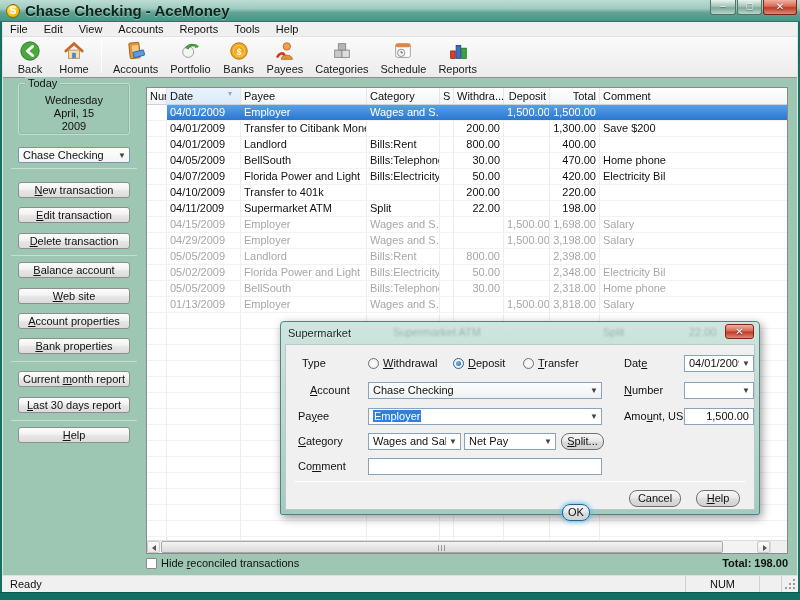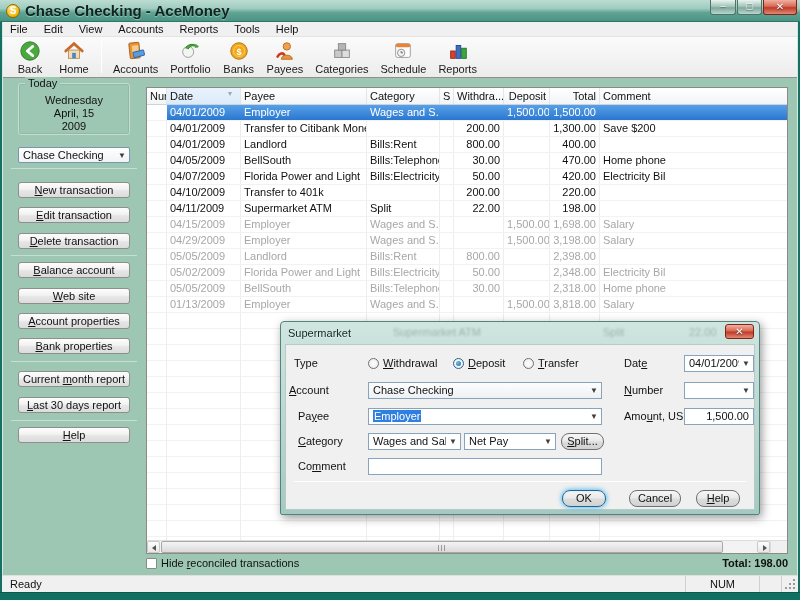--- a/index.html
+++ b/index.html
@@ -456,42 +456,42 @@
   <div class="dialog">
     <div class="dlg-title">
       <span class="dtext">Supermarket</span>
       <span class="ghost" style="left:112px">Supermarket ATM</span>
       <span class="ghost" style="left:322px">Split</span>
       <span class="ghost" style="left:408px">22.00</span>
       <span class="dlg-close">✕</span>
     </div>
     <div class="dlg-body">
 
-      <div class="f dlabel" style="left:8px;top:10px">Type</div>
+      <div class="f dlabel" style="left:16px;top:10px">Type</div>
       <div class="f radio-row" style="left:82px;top:10px;width:250px">
         <span class="radio" style="width:85px">
           <span class="rcirc"></span>
           <span class="dlabel"><u>W</u>ithdrawal</span>
         </span>
         <span class="radio selected" style="width:70px">
           <span class="rcirc"></span>
           <span class="dlabel"><u>D</u>eposit</span>
         </span>
         <span class="radio">
           <span class="rcirc"></span>
           <span class="dlabel"><u>T</u>ransfer</span>
         </span>
       </div>
       <div class="f dlabel" style="left:338px;top:10px">Dat<u>e</u></div>
       <div class="f combo" style="left:398px;top:10px;width:70px">
         <span class="cval">04/01/2009</span>
           <span class="arrow">▼</span>
       </div>
 
-      <div class="f dlabel" style="left:3px;top:37px"><u>A</u>ccount</div>
+      <div class="f dlabel" style="left:24px;top:37px"><u>A</u>ccount</div>
       <div class="f combo" style="left:82px;top:37px;width:234px;background:linear-gradient(#fdfdfd,#eef1f4)">
         <span class="cval">Chase Checking</span>
           <span class="arrow">▼</span>
       </div>
       <div class="f dlabel" style="left:338px;top:37px"><u>N</u>umber</div>
       <div class="f combo" style="left:398px;top:37px;width:70px">
         <span class="cval"></span>
           <span class="arrow">▼</span>
       </div>
 
@@ -512,19 +512,19 @@
         <span class="cval">Net Pay</span>
           <span class="arrow">▼</span>
       </div>
       <div class="f dbtn" style="left:275px;top:88px;width:43px"><u>S</u>plit...</div>
 
       <div class="f dlabel" style="left:12px;top:113px">Co<u>m</u>ment</div>
       <div class="f tfield" style="left:82px;top:113px;width:234px"></div>
 
       <div class="dlg-sep" style="top:136px"></div>
 
-      <div class="f dbtn default" style="left:276px;top:145px;width:44px">OK</div>
+      <div class="f dbtn default" style="left:276px;top:159px;width:28px">OK</div>
       <div class="f dbtn" style="left:343px;top:145px;width:52px">Cancel</div>
       <div class="f dbtn" style="left:410px;top:145px;width:44px"><u>H</u>elp</div>
     </div>
   </div>
 
 </div>
 
 </body></html>

